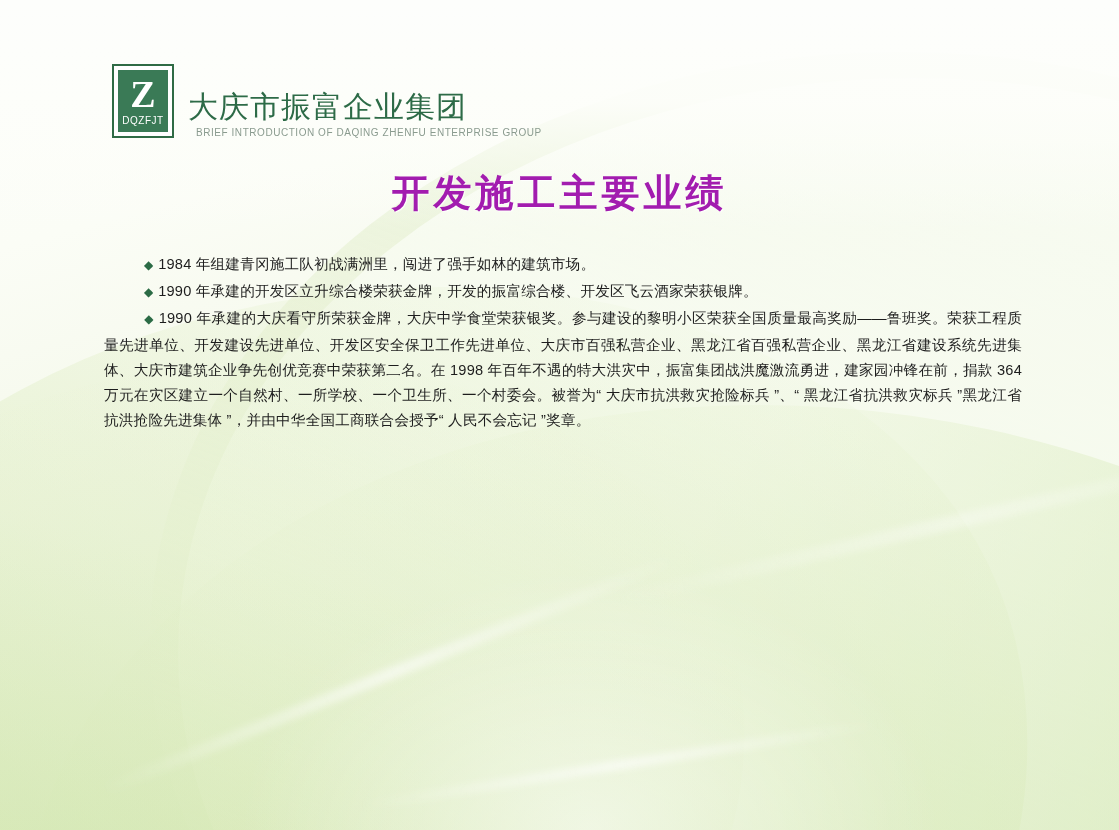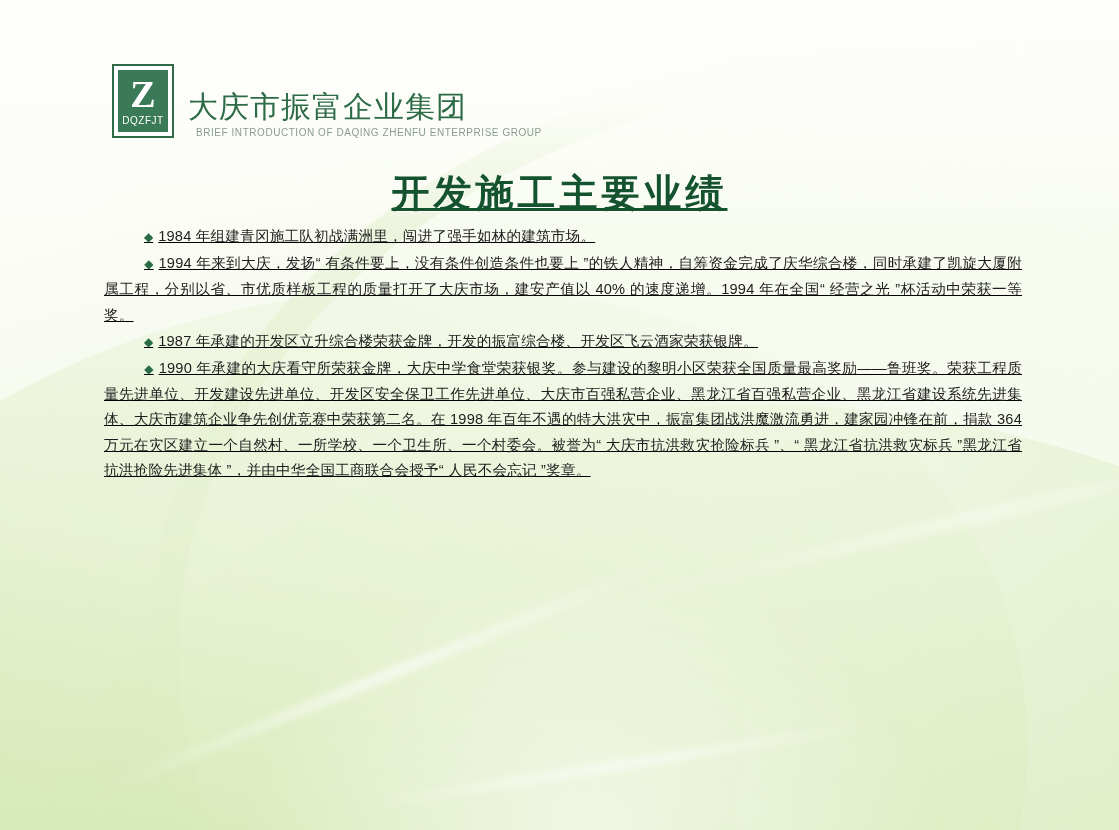--- a/index.html
+++ b/index.html
@@ -175,35 +175,33 @@
 
   
   .page-title {
     position: absolute;
     left: 0;
     top: 168px;
     width: 100%;
     text-align: center;
     font-size: 38px;
     font-weight: bold;
-    color: #14532d;
+    color: #a21caf;
     letter-spacing: 4px;
     text-shadow: 1px 1px 1px rgba(255,255,255,0.9);
     z-index: 5;
-    text-decoration: underline;
   }
 
   
   .content {
     position: absolute;
     left: 104px;
-    top: 224px;
+    top: 252px;
     width: 918px;
     z-index: 5;
-    text-decoration: underline;
   }
   .para {
     color: #1d1d1d;
     font-size: 14.6px;
     line-height: 25.2px;
     text-align: justify;
     text-justify: inter-ideograph;
     margin: 0 0 1px 0;
     letter-spacing: 0.2px;
   }
@@ -247,18 +245,17 @@
     <div class="logo-text">
       <div class="company-cn">大庆市振富企业集团</div>
       <div class="company-en">BRIEF INTRODUCTION OF DAQING ZHENFU ENTERPRISE GROUP</div>
     </div>
   </div>
 
   <div class="page-title">开发施工主要业绩</div>
 
   <div class="content">
     <p class="para"><span class="indent"></span><span class="bullet">◆</span><span>1984 年组建青冈施工队初战满洲里，闯进了强手如林的建筑市场。</span></p>
-    <p class="para"><span class="indent"></span><span class="bullet">◆</span><span>1994 年来到大庆，发扬“ 有条件要上，没有条件创造条件也要上 ”的铁人精神，自筹资金完成了庆华综合楼，同时承建了凯旋大厦附属工程，分别以省、市优质样板工程的质量打开了大庆市场，建安产值以 40% 的速度递增。1994 年在全国“ 经营之光 ”杯活动中荣获一等奖。</span></p>
-    <p class="para"><span class="indent"></span><span class="bullet">◆</span><span>1987 年承建的开发区立升综合楼荣获金牌，开发的振富综合楼、开发区飞云酒家荣获银牌。</span></p>
+    <p class="para"><span class="indent"></span><span class="bullet">◆</span><span>1990 年承建的开发区立升综合楼荣获金牌，开发的振富综合楼、开发区飞云酒家荣获银牌。</span></p>
     <p class="para"><span class="indent"></span><span class="bullet">◆</span><span>1990 年承建的大庆看守所荣获金牌，大庆中学食堂荣获银奖。参与建设的黎明小区荣获全国质量最高奖励——鲁班奖。荣获工程质量先进单位、开发建设先进单位、开发区安全保卫工作先进单位、大庆市百强私营企业、黑龙江省百强私营企业、黑龙江省建设系统先进集体、大庆市建筑企业争先创优竞赛中荣获第二名。在 1998 年百年不遇的特大洪灾中，振富集团战洪魔激流勇进，建家园冲锋在前，捐款 364 万元在灾区建立一个自然村、一所学校、一个卫生所、一个村委会。被誉为“ 大庆市抗洪救灾抢险标兵 ”、“ 黑龙江省抗洪救灾标兵 ”黑龙江省抗洪抢险先进集体 ”，并由中华全国工商联合会授予“ 人民不会忘记 ”奖章。</span></p>
   </div>
 
 </div>
 
 </body></html>

